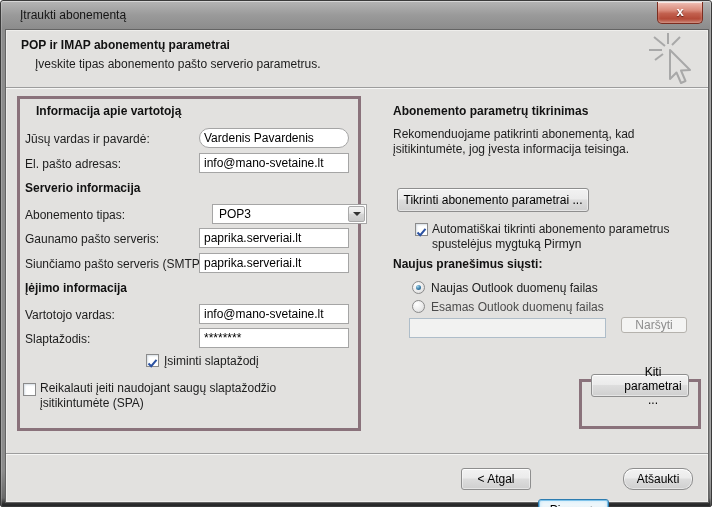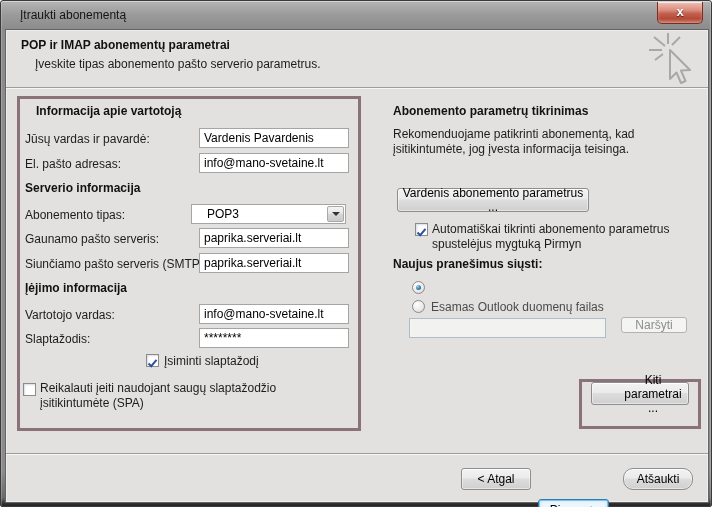--- a/index.html
+++ b/index.html
@@ -32,22 +32,22 @@
   .hibox{left:578px;top:378px;width:122px;height:50px;border:3px solid #8a727b;}
   .btn{border:1px solid #8e8e8e;border-radius:3px;text-align:center;
     font:12px "Liberation Sans",sans-serif;color:#000;
     background:linear-gradient(180deg,#f2f2f2,#ebebeb 45%,#dddddd 50%,#cfcfcf);
     box-shadow:inset 0 1px 0 rgba(255,255,255,.85), inset 0 0 0 1px rgba(255,255,255,.45);
     display:flex;align-items:center;justify-content:center;cursor:default;}
   .btn.focused{border-color:#2d7cb0;
     background:linear-gradient(180deg,#f3fafd,#e9f3f8 45%,#d9e8f0 50%,#cbdde8);
     box-shadow:inset 0 0 0 1px #7fc3ea, inset 0 0 4px #a9d9f2;margin-top:31px;}
   .btn.disabled{background:#f4f4f3;border-color:#b5b2ad;color:#8d8d8d;box-shadow:none;}
-  .combo{left:190px;top:203px;width:155px;height:20px;border:1px solid #a5a5a5;
-    background:#fff;font-size:12px;color:#000;padding:2px 15px;}
+  .combo{left:211px;top:203px;width:155px;height:20px;border:1px solid #a5a5a5;
+    background:#fff;font-size:12px;color:#000;padding:2px 6px;}
   .combo-btn{position:absolute;right:1px;top:1px;width:17px;height:16px;border:1px solid #a9a9a9;
     border-radius:2px;background:linear-gradient(180deg,#f4f4f4,#e7e7e7 45%,#d7d7d7 50%,#cacaca);
     display:flex;align-items:center;justify-content:center;}
   .arrow-down{width:0;height:0;border-left:4px solid transparent;
     border-right:4px solid transparent;border-top:4px solid #333;}
   .cb{width:13px;height:13px;border:1px solid #8b8b8b;background:#fff;
     box-shadow:inset 1px 1px 2px #d6dde4;}
   .radio{width:13px;height:13px;border:1px solid #8b8b8b;border-radius:50%;
     background:radial-gradient(circle at 35% 30%,#ffffff,#e9e9e9 60%,#cfcfcf);}
   .radio .dot{position:absolute;left:3px;top:3px;width:5px;height:5px;border-radius:50%;
@@ -81,21 +81,21 @@
       <path d="M24 19 L24 48 L30.5 41.5 L35 52 L39.5 50 L35 39.5 L44 39 Z" fill="#e2e1df" stroke="#a8a8a8" stroke-width="2" stroke-linejoin="round"></path>
     </svg>
   </div>
   <div class="abs hdr-sep"></div>
 
   <div class="abs groupbox"></div>
 
   <div class="abs h" style="left:24px;top:103px;margin-left:11px;">Informacija apie vartotoją</div>
 
   <div class="abs lbl" style="left:24px;top:131px;">Jūsų vardas ir pavardė:</div>
-  <input class="abs tb" style="left: 198px; top: 127px;" value="Vardenis Pavardenis">
+  <input class="abs tb" style="left: 198px; top: 127px; border-radius: 10px;" value="Vardenis Pavardenis">
 
   <div class="abs lbl" style="left:24px;top:156px;">El. pašto adresas:</div>
   <input class="abs tb" style="left: 198px; top: 152px;" value="info@mano-svetaine.lt">
 
   <div class="abs h" style="left:24px;top:180px;">Serverio informacija</div>
 
   <div class="abs lbl" style="left:24px;top:207px;">Abonemento tipas:</div>
   <div class="abs combo">
     <span>POP3</span>
     <span class="combo-btn">
@@ -124,46 +124,47 @@
   </div>
   <div class="abs lbl" style="left:163px;top:353px;">Įsiminti slaptažodį</div>
 
   <div class="abs cb" style="left:22px;top:382px;"></div>
   <div class="abs lbl" style="left:39px;top:380px;width:305px;">Reikalauti įeiti naudojant saugų slaptažodžio įsitikintumėte (SPA)</div>
 
   <div class="abs h" style="left:392px;top:103px;">Abonemento parametrų tikrinimas</div>
   <div class="abs lbl" style="left:392px;top:126px;width:296px;">Rekomenduojame patikrinti abonementą, kad įsitikintumėte, jog įvesta informacija teisinga.</div>
 
   <div class="abs btn" style="left:396px;top:187px;width:192px;height:24px;">
-    <span>Vardenis abonemento parametrus ...</span>
+    <span>Tikrinti abonemento parametrai ...</span>
   </div>
 
   <div class="abs cb" style="left:414px;top:222px;">
     <svg width="11" height="11" viewBox="0 0 11 11">
       <path d="M1.5 5.5 L4.2 8.2 L9.5 1.8" stroke="#2b52a2" stroke-width="2" fill="none"></path>
     </svg>
   </div>
   <div class="abs lbl" style="left:431px;top:221px;width:288px;">Automatiškai tikrinti abonemento parametrus spustelėjus mygtuką Pirmyn</div>
 
   <div class="abs h" style="left:392px;top:256px;">Naujus pranešimus siųsti:</div>
 
   <div class="abs radio" style="left:411px;top:280px;">
     <span class="dot"></span>
   </div>
+  <div class="abs lbl" style="left:430px;top:280px;">Naujas Outlook duomenų failas</div>
 
   <div class="abs radio" style="left:411px;top:299px;"></div>
   <div class="abs lbl" style="left:430px;top:299px;color:#4b4b4b;">Esamas Outlook duomenų failas</div>
 
   <input class="abs tb disabled" style="left: 408px; top: 317px; width: 197px;" disabled="" value="">
   <div class="abs btn disabled" style="left:620px;top:316px;width:66px;height:16px;">
     <span>Naršyti</span>
   </div>
 
   <div class="abs hibox"></div>
-  <div class="abs btn" style="left:590px;top:381px;width:98px;height:23px;padding-left:26px;">
+  <div class="abs btn" style="left:590px;top:373px;width:98px;height:23px;padding-left:26px;">
     <span>Kiti parametrai ...</span>
   </div>
 
   <div class="abs footer-sep"></div>
   <div class="abs btn" style="left:460px;top:467px;width:70px;height:22px;">
     <span>&lt; Atgal</span>
   </div>
   <div class="abs btn focused" style="left:537px;top:467px;width:71px;height:22px;">
     <span>Pirmyn &gt;</span>
   </div>

